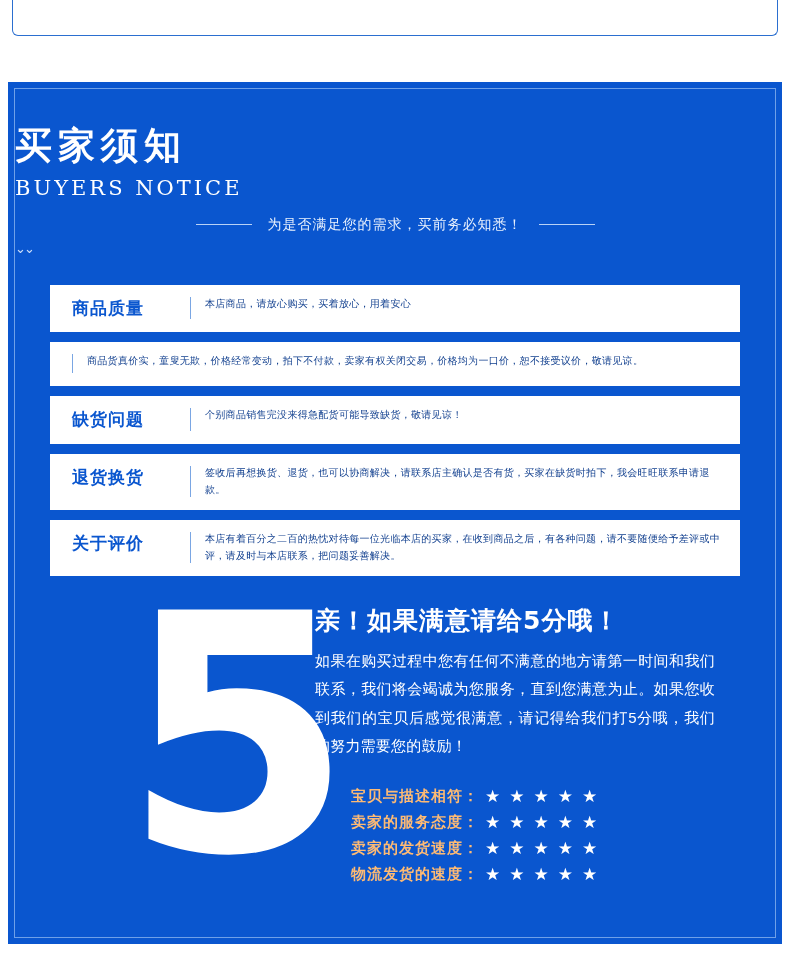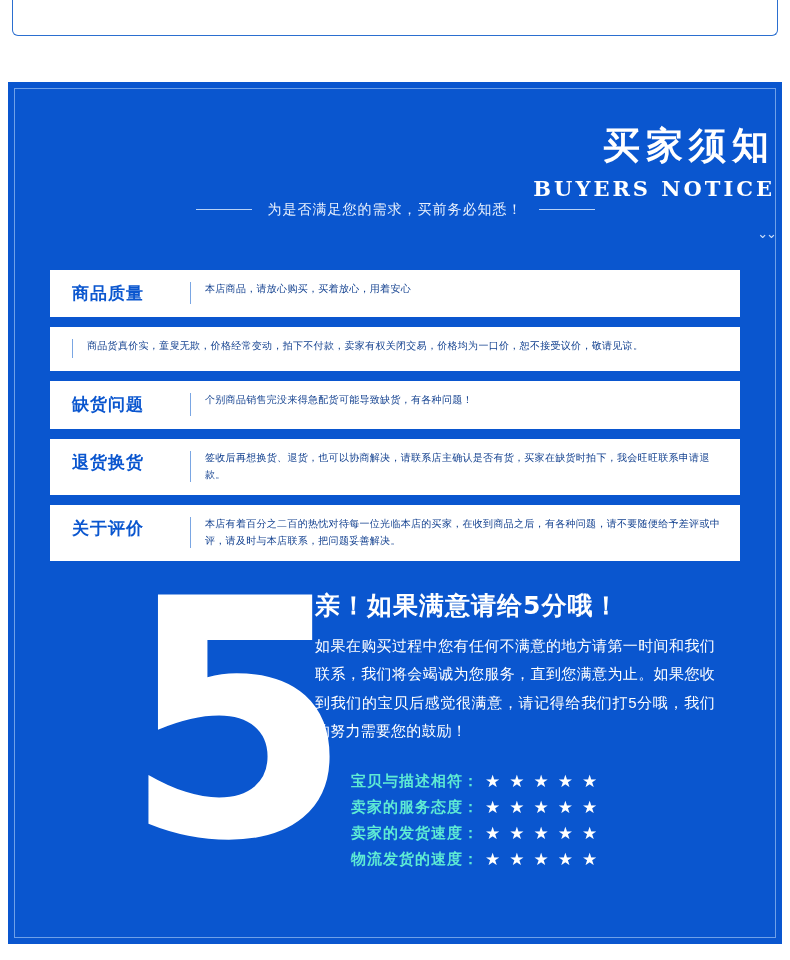--- a/index.html
+++ b/index.html
@@ -51,43 +51,44 @@
     right: 6px;
     bottom: 6px;
     border: 1px solid #6fa0e8;
     box-sizing: border-box;
   }
 
   
   .header {
     position: relative;
     margin-top: 36px;
-    text-align: right;
+    text-align: left;
     color: #ffffff;
   }
   .header .title-cn {
     font-family: "DejaVu Serif", "Liberation Serif", serif;
     font-size: 37px;
     font-weight: bold;
     letter-spacing: 6px;
     line-height: 1.1;
     color: #ffffff;
   }
   .header .title-en {
     font-family: "DejaVu Serif", "Liberation Serif", serif;
     font-size: 21px;
-    font-weight: bold;
+    font-weight: normal;
     letter-spacing: 3px;
     margin-top: 10px;
     color: #ffffff;
   }
   .subtitle-row {
     display: flex;
     align-items: center;
     justify-content: center;
+    margin-top: 16px;
     gap: 16px;
   }
   .subtitle-row .rule {
     width: 56px;
     height: 1px;
     background: #b9d2f6;
   }
   .subtitle-row .sub-text {
     font-size: 14px;
     letter-spacing: 1px;
@@ -183,21 +184,21 @@
   .stars-block {
     margin-top: 26px;
     margin-left: 36px;
   }
   .star-row {
     display: flex;
     align-items: center;
     margin-bottom: 7px;
   }
   .star-label {
-    color: #5eead4;
+    color: #fdba74;
     font-size: 15px;
     font-weight: bold;
     letter-spacing: 1px;
     width: 128px;
     white-space: nowrap;
   }
   .stars {
     display: flex;
     gap: 9px;
     margin-left: 6px;
@@ -238,21 +239,21 @@
         </div>
 
         <div class="notice-row">
           <div class="notice-sep"></div>
           <div class="notice-text">商品货真价实，童叟无欺，价格经常变动，拍下不付款，卖家有权关闭交易，价格均为一口价，恕不接受议价，敬请见谅。</div>
         </div>
 
         <div class="notice-row">
           <div class="notice-label">缺货问题</div>
           <div class="notice-sep"></div>
-          <div class="notice-text">个别商品销售完没来得急配货可能导致缺货，有各种问题！</div>
+          <div class="notice-text">个别商品销售完没来得急配货可能导致缺货，敬请见谅！</div>
         </div>
 
         <div class="notice-row">
           <div class="notice-label">退货换货</div>
           <div class="notice-sep"></div>
           <div class="notice-text">签收后再想换货、退货，也可以协商解决，请联系店主确认是否有货，买家在缺货时拍下，我会旺旺联系申请退款。</div>
         </div>
 
         <div class="notice-row">
           <div class="notice-label">关于评价</div>

